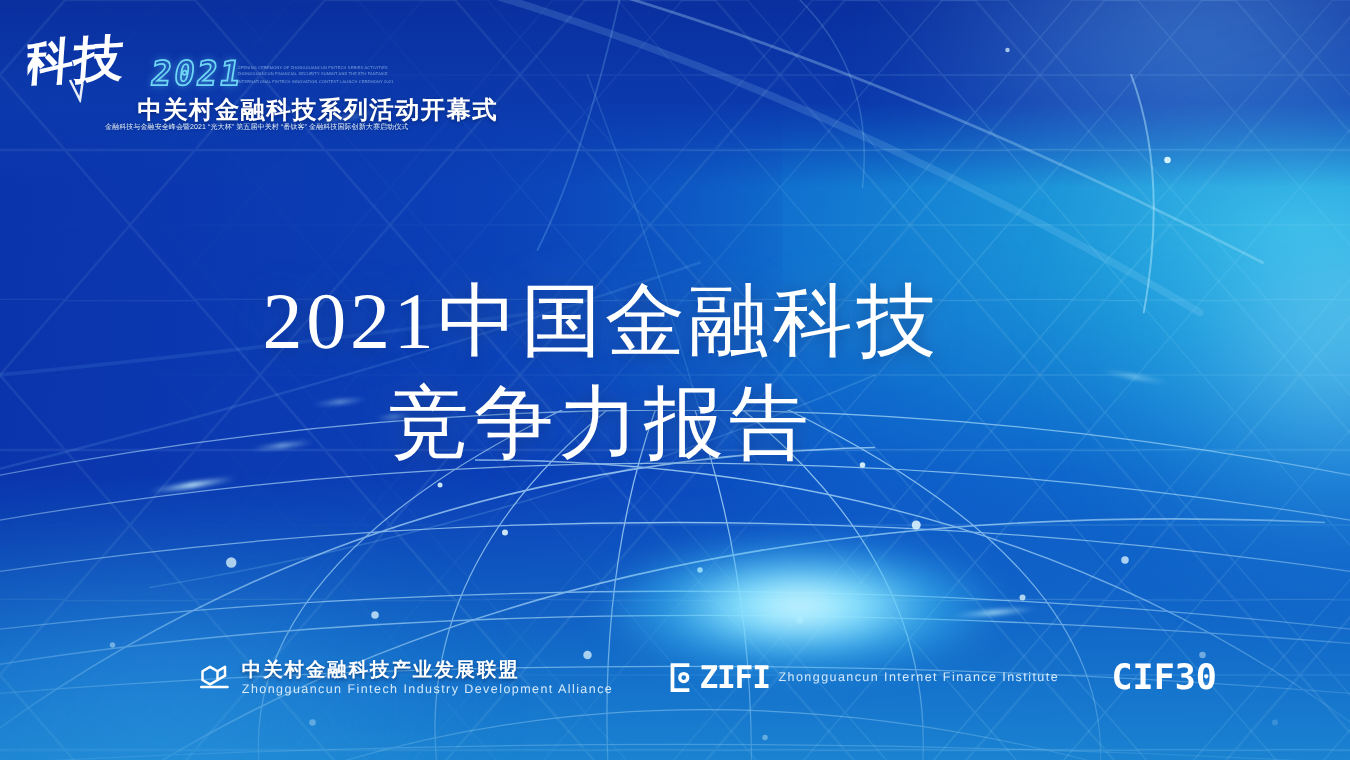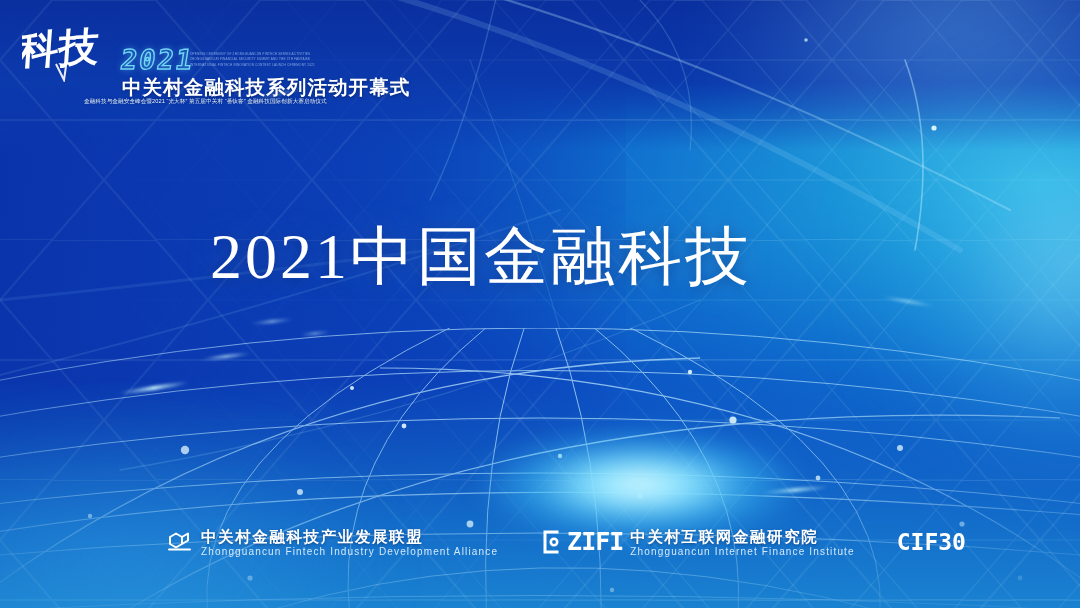--- a/index.html
+++ b/index.html
@@ -78,21 +78,21 @@
     transform:skewX(-9deg);
     text-shadow:0 0 7px rgba(110,215,245,.5);
   }
   .en-lines{position:absolute;left:172px;top:38px;width:146px;}
   .en-lines div{
     font-size:3.1px;line-height:5.4px;letter-spacing:.18px;
     color:rgba(190,225,255,.62);white-space:nowrap;overflow:hidden;
     font-family:"Liberation Sans",sans-serif;
   }
   .main-cn{
-    position:absolute;left:104px;top:60px;
+    position:absolute;left:92px;top:60px;
     font-size:19.5px;font-weight:700;color:#ffffff;letter-spacing:1.1px;
     white-space:nowrap;
     text-shadow:0 1px 3px rgba(0,20,70,.55);
     font-family:"Liberation Sans","DejaVu Sans",sans-serif;
   }
   .sub-cn{
     position:absolute;left:66px;top:84px;
     font-size:5.6px;color:#e8f4ff;letter-spacing:.08px;white-space:nowrap;
     font-family:"Liberation Sans","DejaVu Sans",sans-serif;
     text-shadow:0 0 2px rgba(0,30,90,.7);
@@ -128,21 +128,21 @@
     font-size:10px;color:rgba(228,243,255,.92);letter-spacing:1.15px;
     line-height:11px;white-space:nowrap;
     font-family:"Liberation Sans",sans-serif;
   }
   .wordmark{
     font-family:"DejaVu Sans Mono","Liberation Mono",monospace;
     font-size:25px;font-weight:700;color:#ffffff;letter-spacing:-1px;
     line-height:26px;
     text-align:right;
   }
-  .wordmark.cif{font-size:23px;letter-spacing:0px;}
+  .wordmark.cif{font-size:28px;letter-spacing:0px;}
 </style>
 </head>
 <body>
 
 <div id="stage">
 
   <div class="bg-base"></div>
   <div class="bg-deepleft"></div>
   <div class="bg-topdark"></div>
   <div class="bg-botlight"></div>
@@ -279,20 +279,21 @@
         <div>INTERNATIONAL FINTECH INNOVATION CONTEST LAUNCH CEREMONY 2021</div>
       </div>
 
       <div class="main-cn">中关村金融科技系列活动开幕式</div>
       <div class="sub-cn">金融科技与金融安全峰会暨2021 “光大杯” 第五届中关村 “番钛客” 金融科技国际创新大赛启动仪式</div>
     </div>
   </div>
 
   <div class="hero">
     <div class="line l1">2021中国金融科技</div>
+    <div class="line l2">竞争力报告</div>
   </div>
 
   <div class="logos">
 
     <div class="logo">
       <svg class="logo-mark" width="28" height="28" viewBox="0 0 28 28">
         <g fill="none" stroke="#ffffff" stroke-width="2" stroke-linejoin="round">
           <path d="M4 9 L10 5.5 L16 9 L16 16 L10 19.5 L4 16 Z"></path>
           <path d="M16 9 L22 5.5 L22 12.5 L16 16"></path>
         </g>
@@ -304,21 +305,20 @@
       </div>
     </div>
 
     <div class="logo">
       <svg class="logo-mark" width="20" height="26" viewBox="0 0 20 26">
         <path d="M17 3 L5 3 L5 23 L17 23" fill="none" stroke="#ffffff" stroke-width="3" stroke-linecap="square"></path>
         <circle cx="14" cy="13" r="3.2" fill="none" stroke="#ffffff" stroke-width="2.6"></circle>
       </svg>
       <div class="wordmark">ZIFI</div>
       <div class="logo-txt">
-        <div class="logo-cn">中关村互联网金融研究院</div>
         <div class="logo-en">Zhongguancun Internet Finance Institute</div>
       </div>
     </div>
 
     <div class="logo">
       <div class="wordmark cif">CIF30</div>
     </div>
 
   </div>
 

